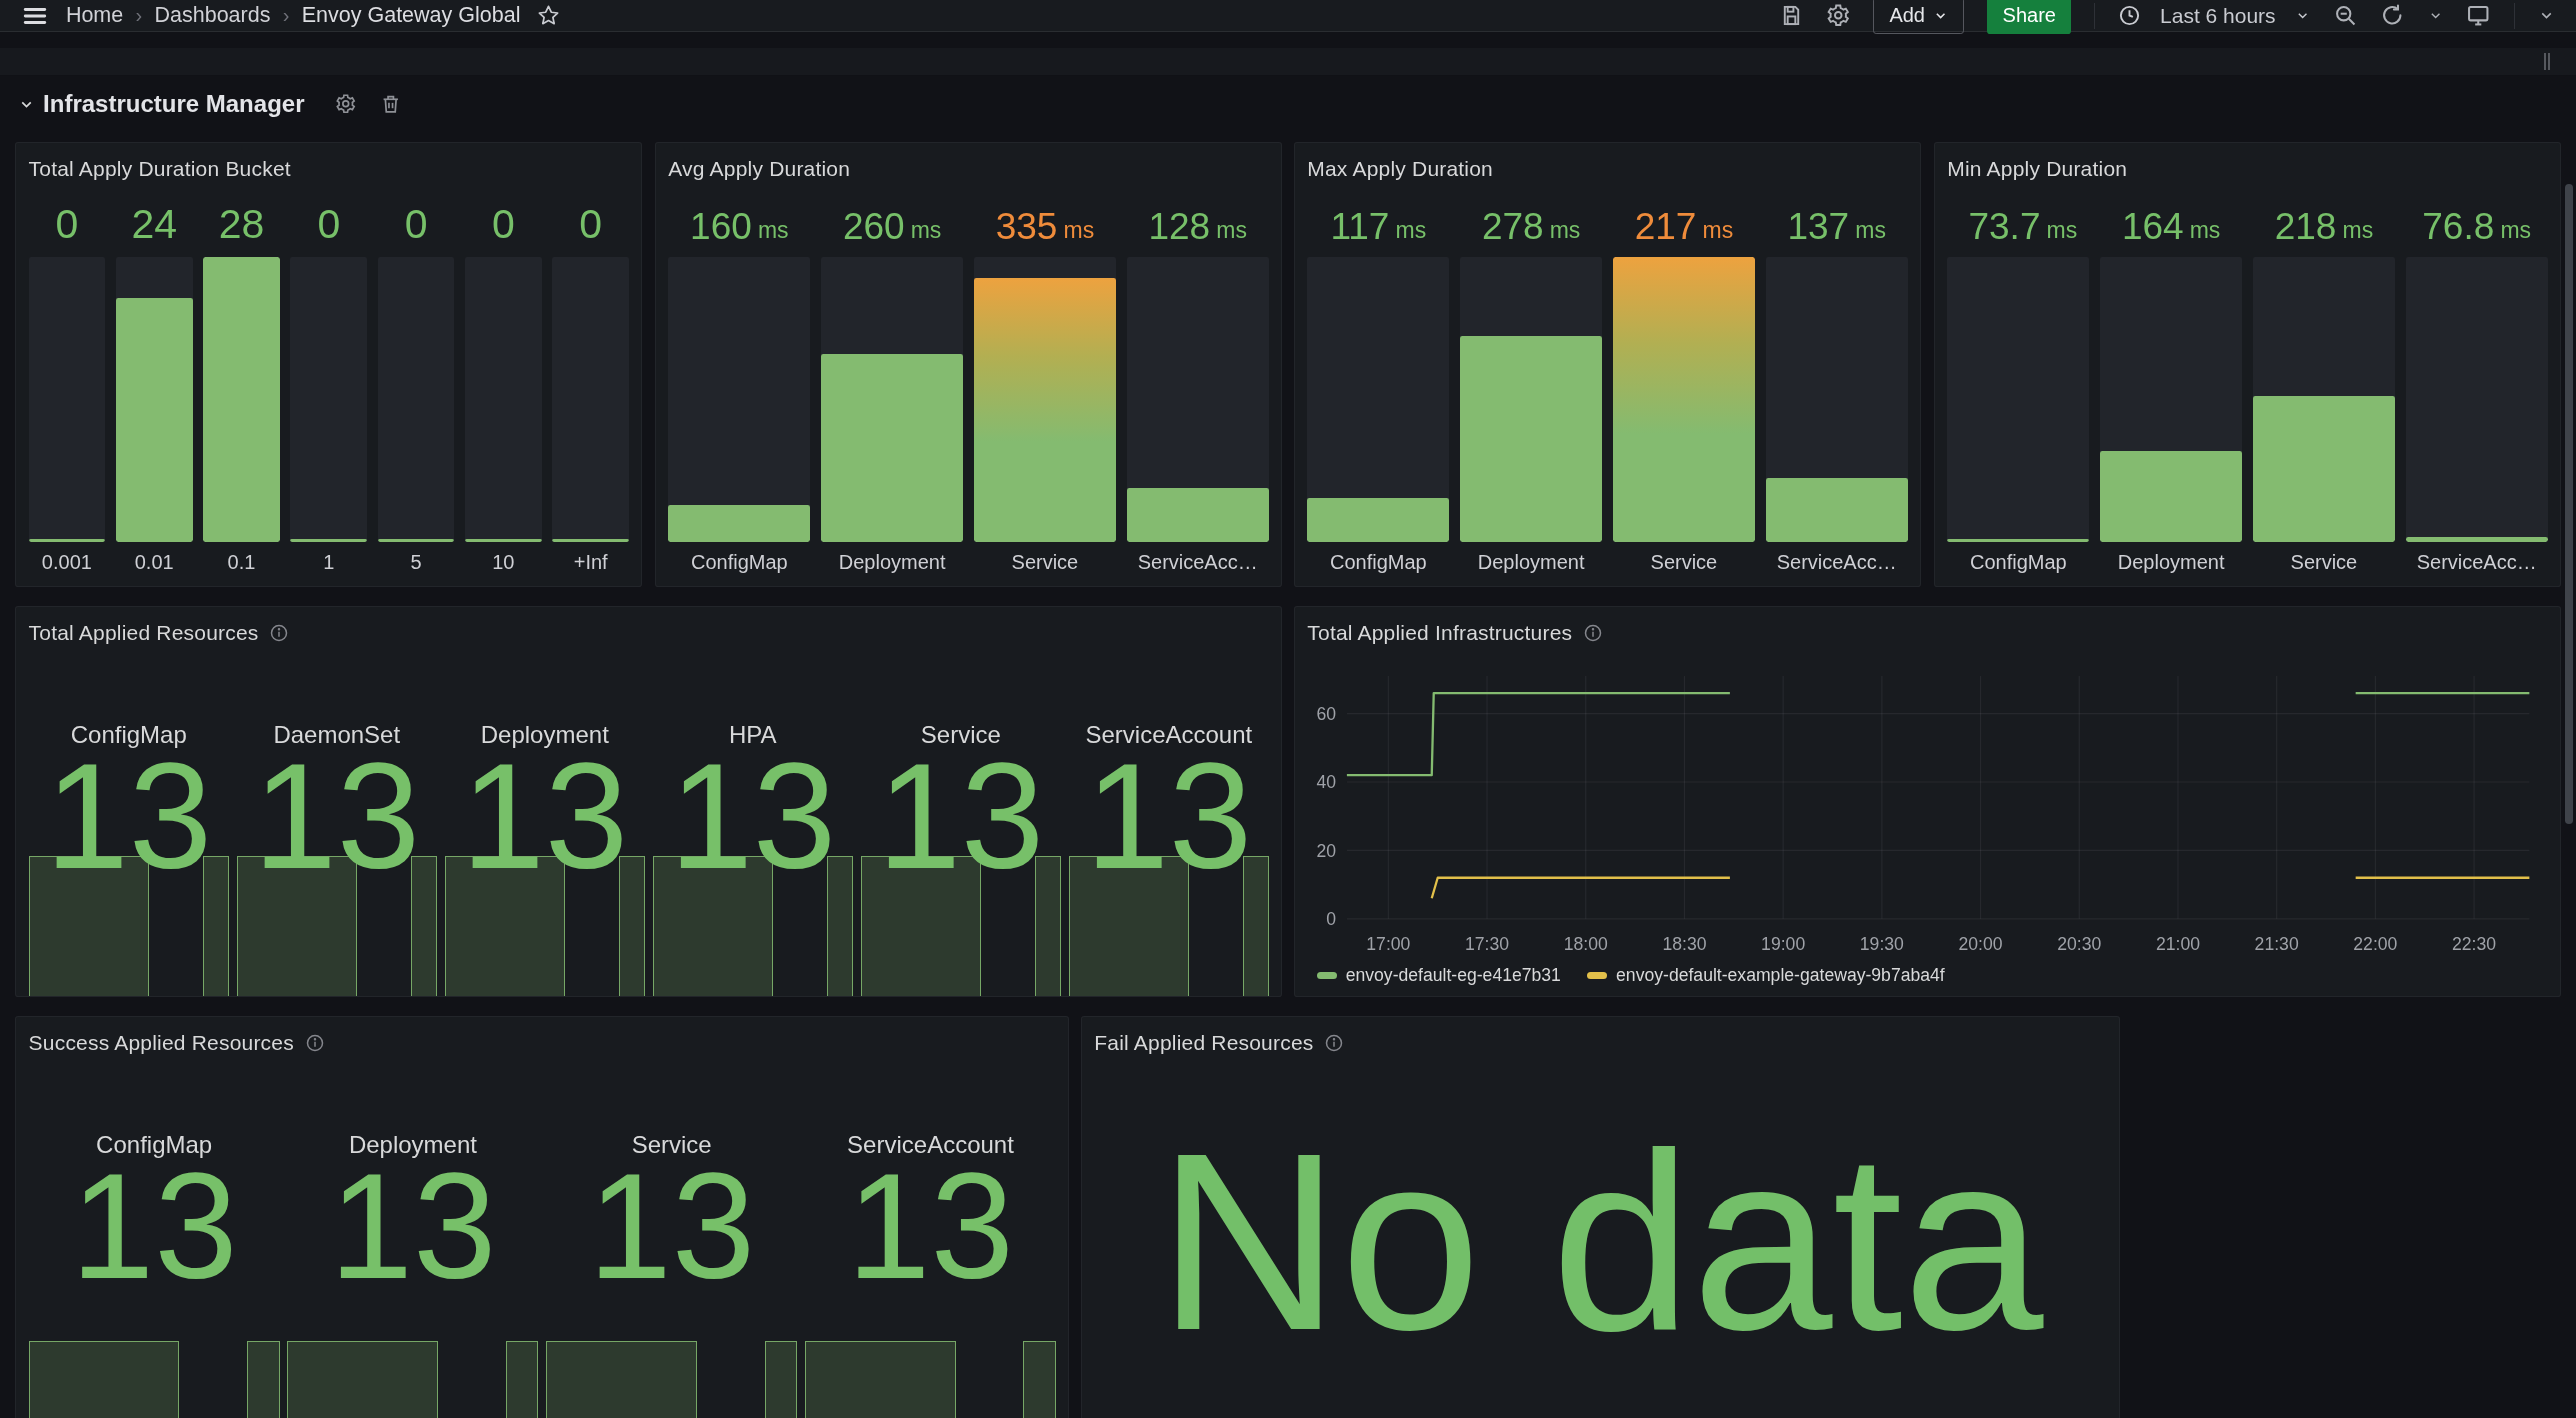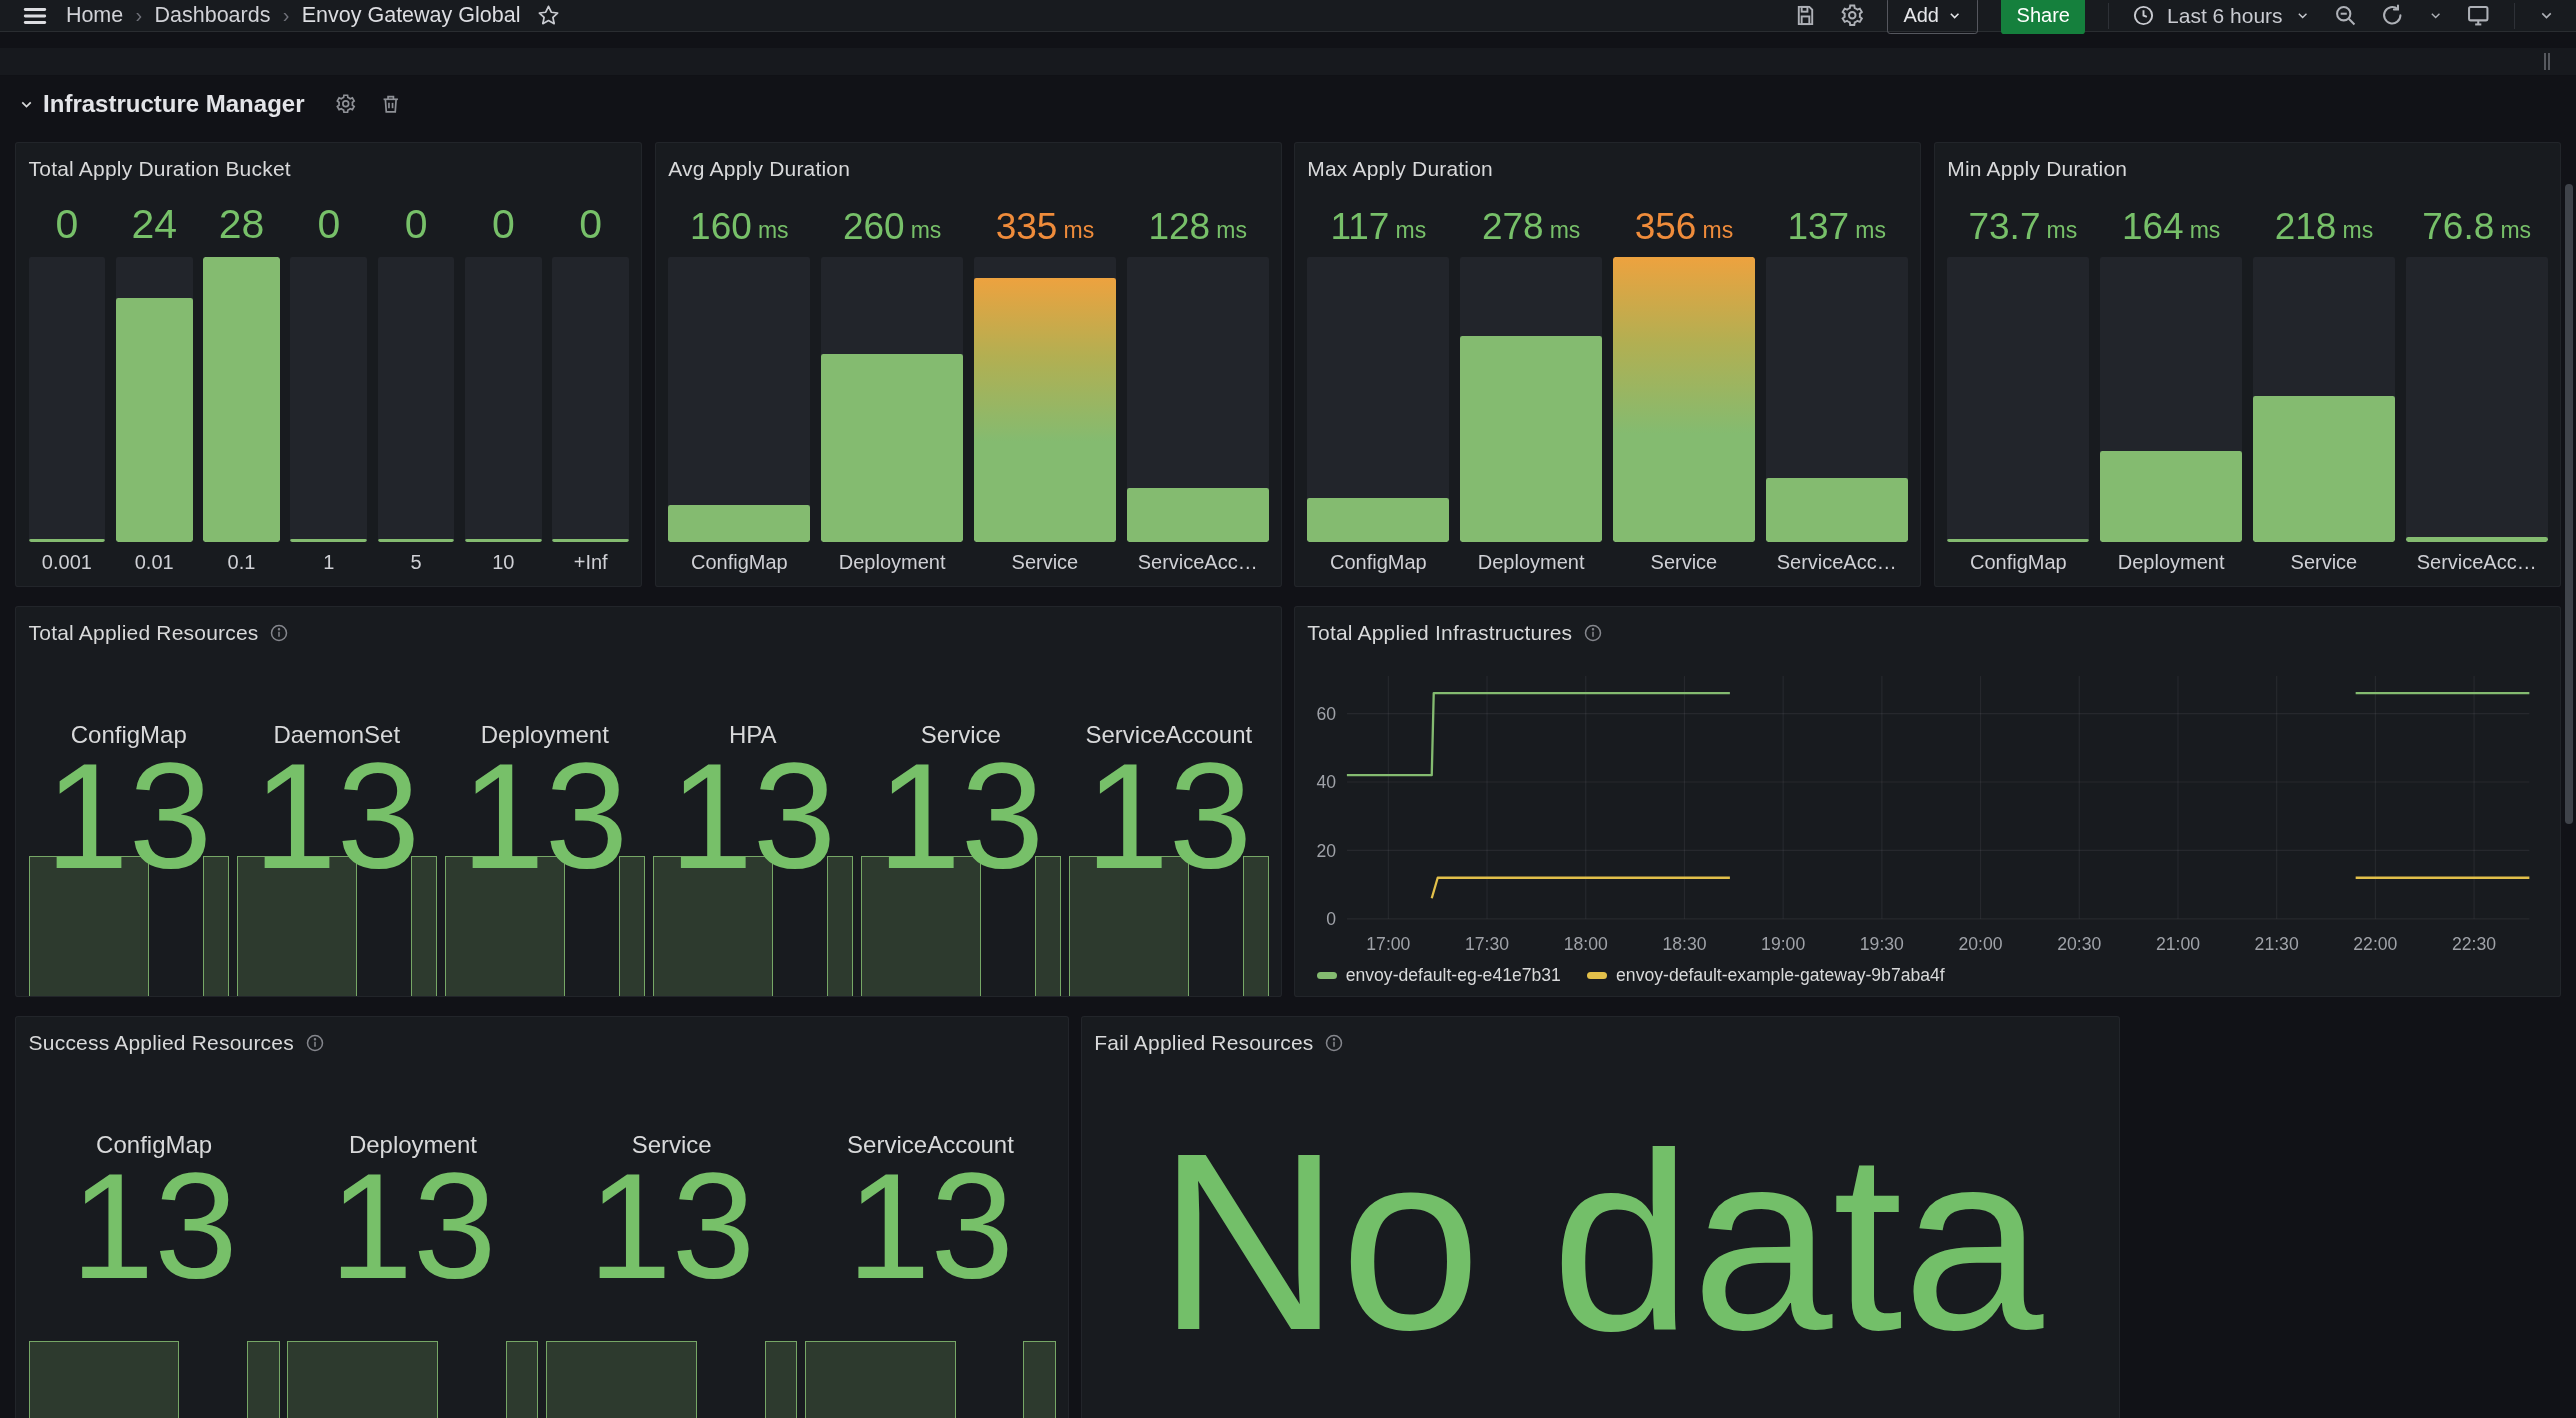--- a/index.html
+++ b/index.html
@@ -15,21 +15,21 @@
   .crumbs { display:flex; align-items:center; gap:12.3px; font-size:21.5px; color:#d0d1d6; }
   .crumb { cursor:pointer; }
   .crumb-sep { color:#70727a; font-size:20px; }
   .crumb-current { color:#dcdde1; }
   .nav-right { display:flex; align-items:center; gap:23px; }
   .nav-divider { width:0.8px; height:26px; background:#2e3137; }
   .btn { display:flex; align-items:center; gap:7.7px; height:37px; padding:0 15.3px; border-radius:3.1px;
     font-size:20px; color:#e6e7ea; cursor:pointer; }
   .btn-outline { border:0.8px solid #55575e; background:transparent; }
   .btn-primary { background:#15803d; color:#ffffff; font-weight:500; }
-  .timepick { display:flex; align-items:center; gap:12px; color:#c9cbd1; font-size:21px; cursor:pointer; }
+  .timepick { display:flex; align-items:center; gap:19px; color:#c9cbd1; font-size:21px; cursor:pointer; }
 
   
   #sliver { position:absolute; left:0; top:48px; width:2576px; height:28px; background:#17191e;
     border-bottom:0.8px solid #101116; }
   #sliver .mini-handle { position:absolute; right:26px; top:4.6px; width:6.1px; height:17px;
     border-left:2.3px solid #56585e; border-right:2.3px solid #56585e; }
 
   
   #rowheader { position:absolute; left:18.4px; top:90px; display:flex; align-items:center; gap:17px; }
   #rowheader .row-title { display:flex; align-items:center; gap:7.7px; color:#e3e4e8; font-size:24px;
@@ -338,21 +338,21 @@
           <span class="v" style="color: rgb(119, 192, 105);">278</span>
           <span class="u" style="color: rgb(119, 192, 105);">ms</span>
         </div>
         <div class="bar-track">
           <div class="bar-fill" style="height: 72.4%;"></div>
         </div>
         <div class="bar-label">Deployment</div>
       </div>
       <div class="bar-col">
         <div class="bar-value">
-          <span class="v" style="color: rgb(239, 140, 59);">356</span>
+          <span class="v" style="color: rgb(239, 140, 59);">217</span>
           <span class="u" style="color: rgb(239, 140, 59);">ms</span>
         </div>
         <div class="bar-track">
           <div class="bar-fill grad" style="height: 100%;"></div>
         </div>
         <div class="bar-label">Service</div>
       </div>
       <div class="bar-col">
         <div class="bar-value">
           <span class="v" style="color: rgb(119, 192, 105);">137</span>

